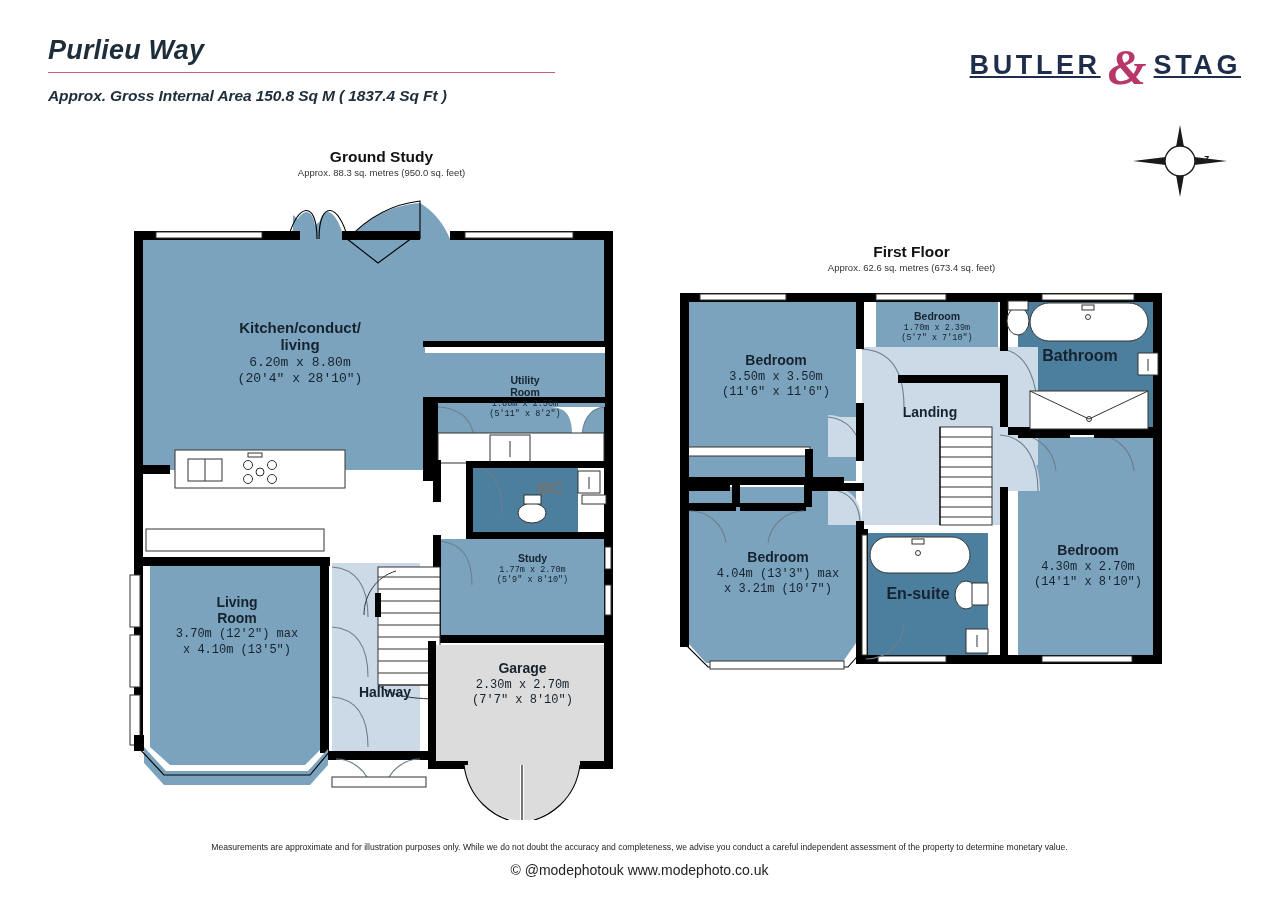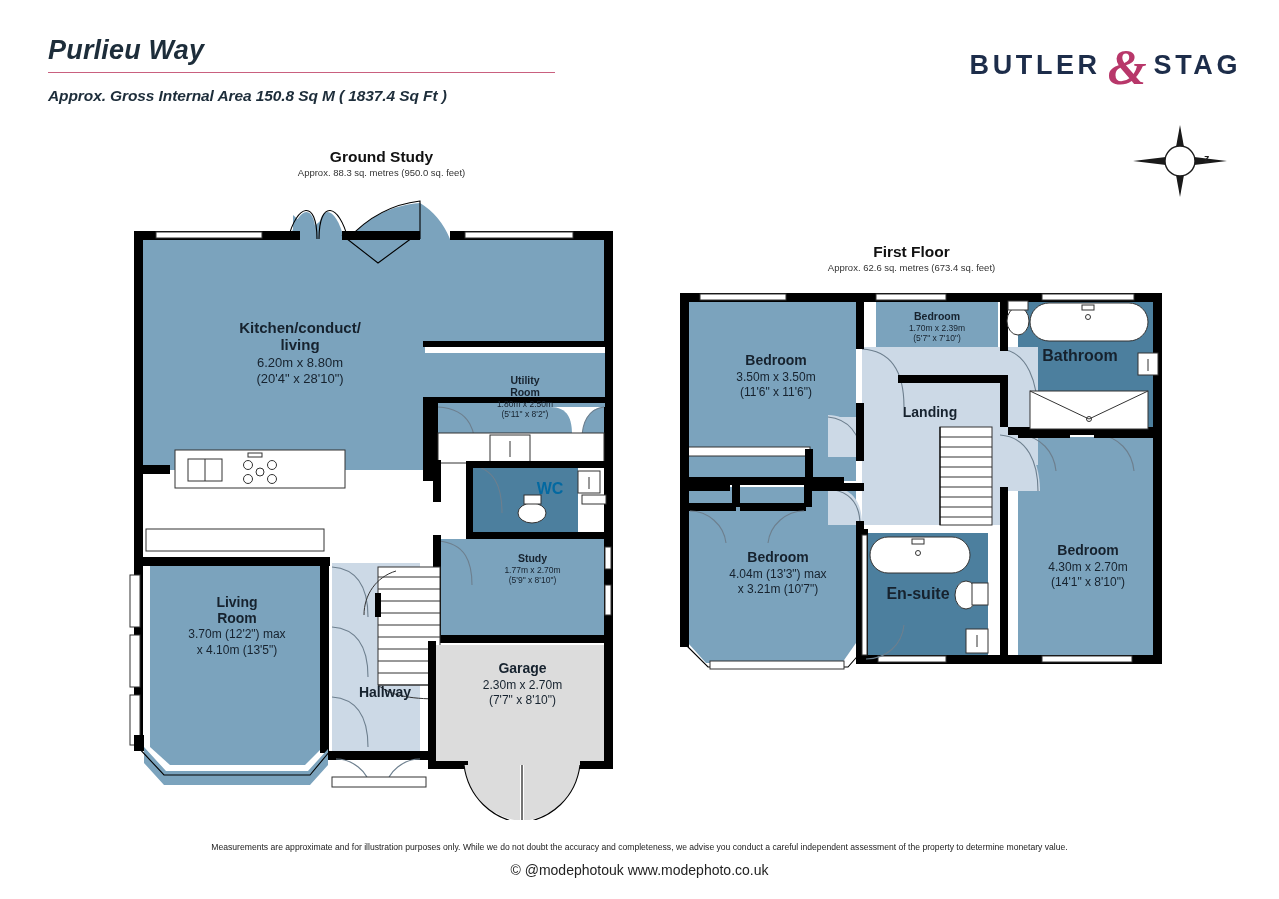--- a/index.html
+++ b/index.html
@@ -30,21 +30,21 @@
     color: #1d2d3a; letter-spacing: -.1px;
   }
 
   
   #brand-logo {
     position: absolute; right: 38px; top: 45px;
     display: flex; align-items: center; gap: 6px;
   }
   #brand-logo .word {
     font-size: 27px; font-weight: 700; letter-spacing: 3.6px;
-    color: #1d2d4a; font-family: "Liberation Sans", sans-serif;
+    color: #1d2d4a; font-family: "Liberation Sans", sans-serif; text-decoration: underline;
   }
   #brand-amp {
     font-family: "Liberation Serif", serif;
     font-size: 50px; font-style: italic; font-weight: 700;
     color: #b8376a; line-height: .8; position: relative; top: 2px;
     margin: 0 1px;
   }
 
   
   #compass { position: absolute; left: 1132px; top: 124px; width: 96px; height: 74px; }
@@ -64,21 +64,21 @@
   .plan { position: absolute; }
   #ground-plan { left: 120px; top: 195px; width: 500px; height: 625px; }
   #first-plan  { left: 670px; top: 285px; width: 500px; height: 400px; }
 
   
   .room-label {
     position: absolute; text-align: center; pointer-events: none;
     line-height: 1.12;
   }
   .room-label .rl-name { font-weight: 700; color: #16222e; }
-  .room-label .rl-dim  { color: #16222e; }
+  .room-label .rl-dim  { color: #16222e; font-family: Liberation Mono, monospace; }
 
   .lbl-lg .rl-name { font-size: 15px; }
   .lbl-lg .rl-dim  { font-size: 13px; margin-top: 2px; }
   .lbl-md .rl-name { font-size: 14px; }
   .lbl-md .rl-dim  { font-size: 12px; margin-top: 2px; }
   .lbl-sm .rl-name { font-size: 10.5px; }
   .lbl-sm .rl-dim  { font-size: 8.5px; margin-top: 1px; }
   .lbl-xs .rl-name { font-size: 16px; }
 
   
@@ -292,21 +292,21 @@
     </div>
 
     <div class="room-label lbl-sm" style="left:350px; top:180px; width:110px;">
       <div class="rl-name"><span>Utility</span></div>
       <div class="rl-name"><span>Room</span></div>
       <div class="rl-dim">1.80m x 2.50m</div>
       <div class="rl-dim">(5'11" x 8'2")</div>
     </div>
 
     <div class="room-label lbl-xs" style="left:400px; top:285px; width:60px;">
-      <div class="rl-name" style="color:#0369a1">WC</div>
+      <div class="rl-name" style="color:#737373">WC</div>
     </div>
 
     <div class="room-label lbl-sm" style="left:350px; top:358px; width:125px;">
       <div class="rl-name">Study</div>
       <div class="rl-dim">1.77m x 2.70m</div>
       <div class="rl-dim">(5'9" x 8'10")</div>
     </div>
 
     <div class="room-label lbl-md" style="left:42px; top:400px; width:150px;">
       <div class="rl-name"><span>Living</span></div>

